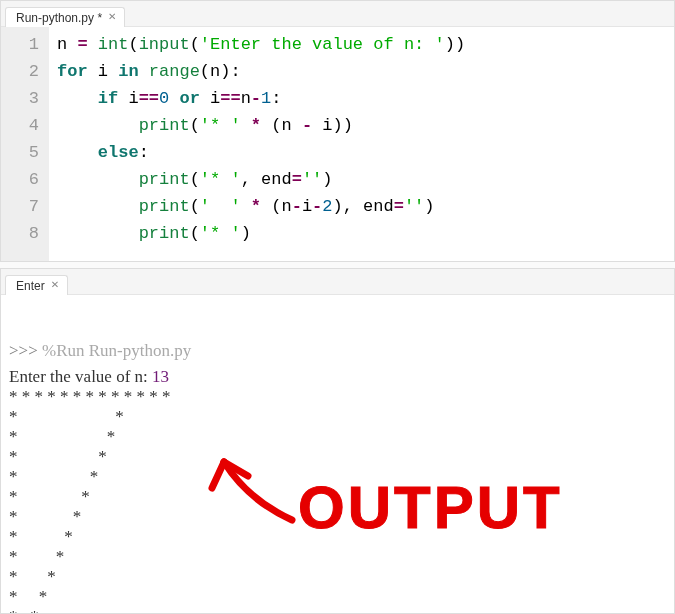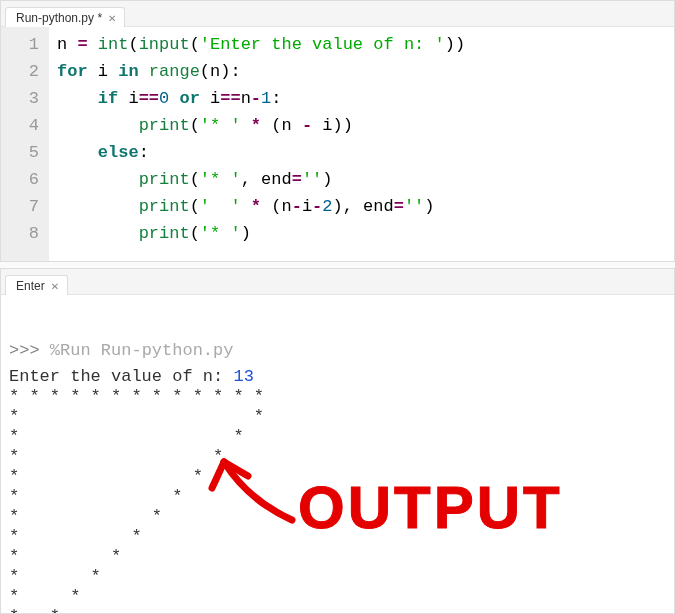--- a/index.html
+++ b/index.html
@@ -3,39 +3,39 @@
 <meta charset="utf-8">
 <style>
   * { box-sizing: border-box; margin: 0; padding: 0; }
   html, body { width: 675px; height: 614px; overflow: hidden; font-family: Consolas, 'Courier New', monospace; background: #fafafa; }
   
   .pane { background: #fff; border: 1px solid #ddd; }
   .editor-pane { height: 262px; }
   .shell-pane { height: 346px; margin-top: 6px; }
   
   .tab-bar { height: 26px; background: #f5f5f5; border-bottom: 1px solid #e5e5e5; display: flex; align-items: flex-end; padding-left: 4px; }
-  .tab { background: #fff; border: 1px solid #ddd; border-bottom: none; border-radius: 3px 3px 0 0; padding: 3px 8px 2px 10px; font-size: 12px; font-family: Arial, sans-serif; color: #333; display: flex; align-items: center; gap: 6px; position: relative; top: 1px; }
+  .tab { background: #fff; border: 1px solid #ddd; border-bottom: none; border-radius: 3px 3px 0 0; padding: 3px 8px 2px 10px; font-size: 12px; font-family: Arial, sans-serif; color: #333; display: flex; gap: 6px; position: relative; top: 1px; }
   .tab .close { font-size: 10px; color: #888; cursor: pointer; }
   
   .editor-body { display: flex; height: calc(100% - 26px); overflow: hidden; }
   .gutter { background: #eeeeee; width: 48px; text-align: right; padding: 4px 10px 4px 4px; color: #999; font-size: 17px; line-height: 27px; user-select: none; }
   .code { flex: 1; padding: 4px 8px; font-size: 17px; line-height: 27px; white-space: pre; color: #000; }
   
   
   .kw { color: #0f766e; font-weight: bold; }
   .op { color: #7f0055; font-weight: bold; }
   .num { color: #006090; }
   .str { color: #00aa00; }
   .ident { color: #000; }
   .builtin { color: #15803d; }
   
-  .shell-body { height: calc(100% - 26px); overflow: hidden; padding: 6px 0 4px 8px; font-size: 17px; line-height: 20px; white-space: pre; color: #333; position: relative; }
+  .shell-body { height: calc(100% - 26px); overflow: hidden; padding: 6px 0 4px 8px; font-size: 17px; line-height: 20px; white-space: pre; color: #333; position: relative; font-family: Liberation Serif, serif; }
   .prompt { color: #808080; }
   .cmdgray { color: #a9a9a9; }
-  .inval { color: #1d4ed8; }
+  .inval { color: #701a75; }
   
   .annotation {
     position: absolute;
     pointer-events: none;
   }
 </style>
 </head>
 <body>
 
 <div class="pane editor-pane">

